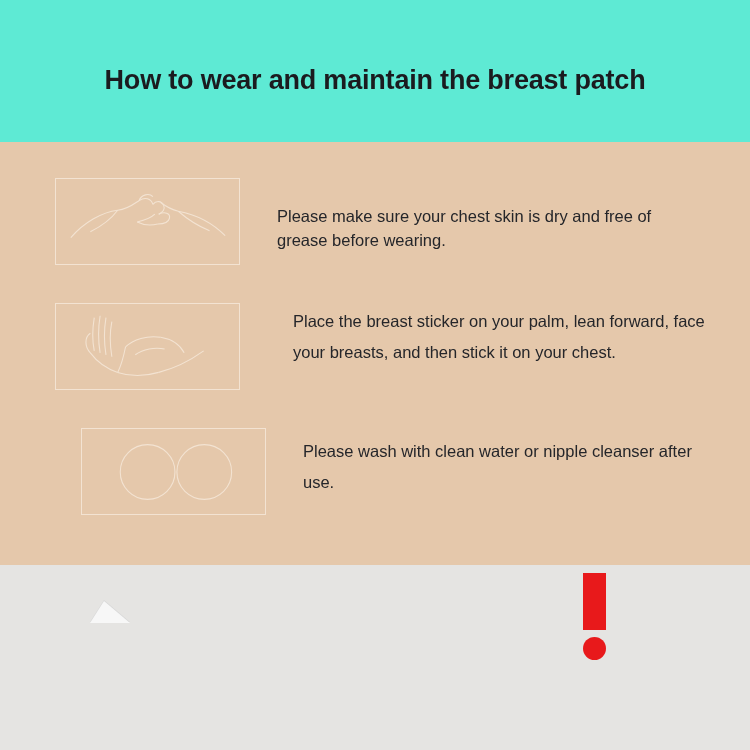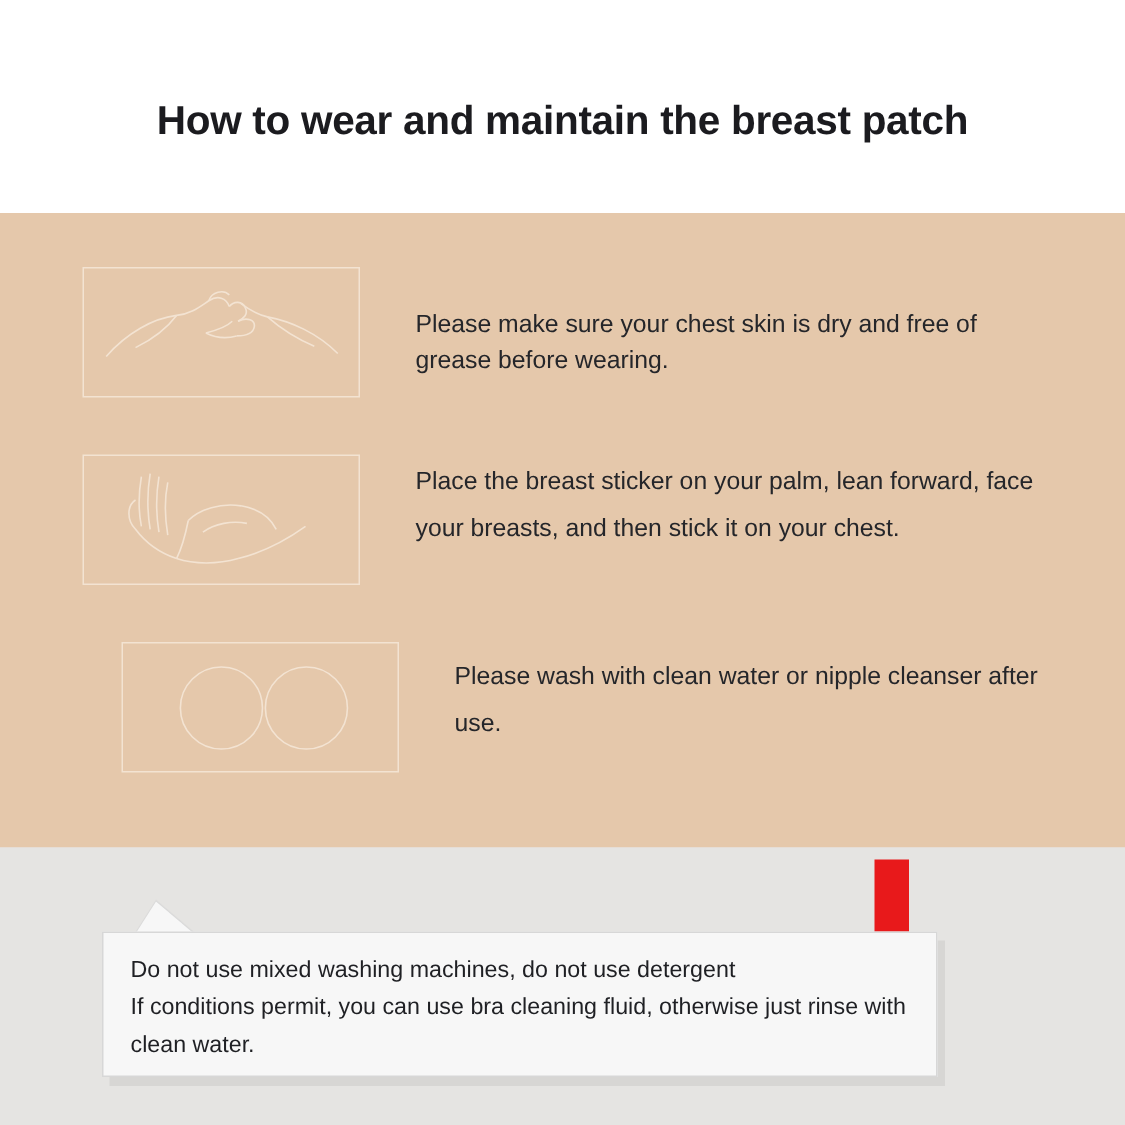--- a/index.html
+++ b/index.html
@@ -20,21 +20,21 @@
     background: #e7e6e4;
   }
 
   
   .header {
     position: absolute;
     left: 0;
     top: 0;
     width: 750px;
     height: 142px;
-    background: #ffffff;
+    background: #5eead4;
     display: flex;
     align-items: center;
     justify-content: center;
   }
   .header-title {
     font-size: 27px;
     font-weight: bold;
     color: #1b1b1f;
     letter-spacing: -0.2px;
     text-align: center;
@@ -70,21 +70,21 @@
     line-height: 1.45;
     color: #25262a;
     margin-left: 37px;
     width: 420px;
   }
   .step-text.loose {
     line-height: 1.9;
   }
 
   #step1 { left: 55px; top: 36px; }
-  #step2 { left: 55px; top: 161px; }
+  #step2 { left: 55px; top: 161px; gap: 16px; }
   #step3 { left: 55px; top: 286px; padding-left: 26px; }
 
   #step1 .step-text { margin-top: 27px; }
   #step2 .step-text { margin-top: 3px; }
   #step3 .step-text { margin-top: 8px; }
 
   .thumb-svg { display: block; width: 100%; height: 100%; }
 
   
   .footer {
@@ -223,22 +223,16 @@
 
   <div class="footer">
 
     <div class="exclaim">
       <div class="exclaim-bar"></div>
       <div class="exclaim-dot"></div>
     </div>
 
     <div class="note-tail"></div>
 
-    <div class="note-box">
-      <div class="note-lines">
-        <div class="note-line">Do not use mixed washing machines, do not use detergent</div>
-        <div class="note-line wrap">If conditions permit, you can use bra cleaning fluid, otherwise just rinse with clean water.</div>
-      </div>
-    </div>
 
   </div>
 
 </div>
 
 </body></html>

